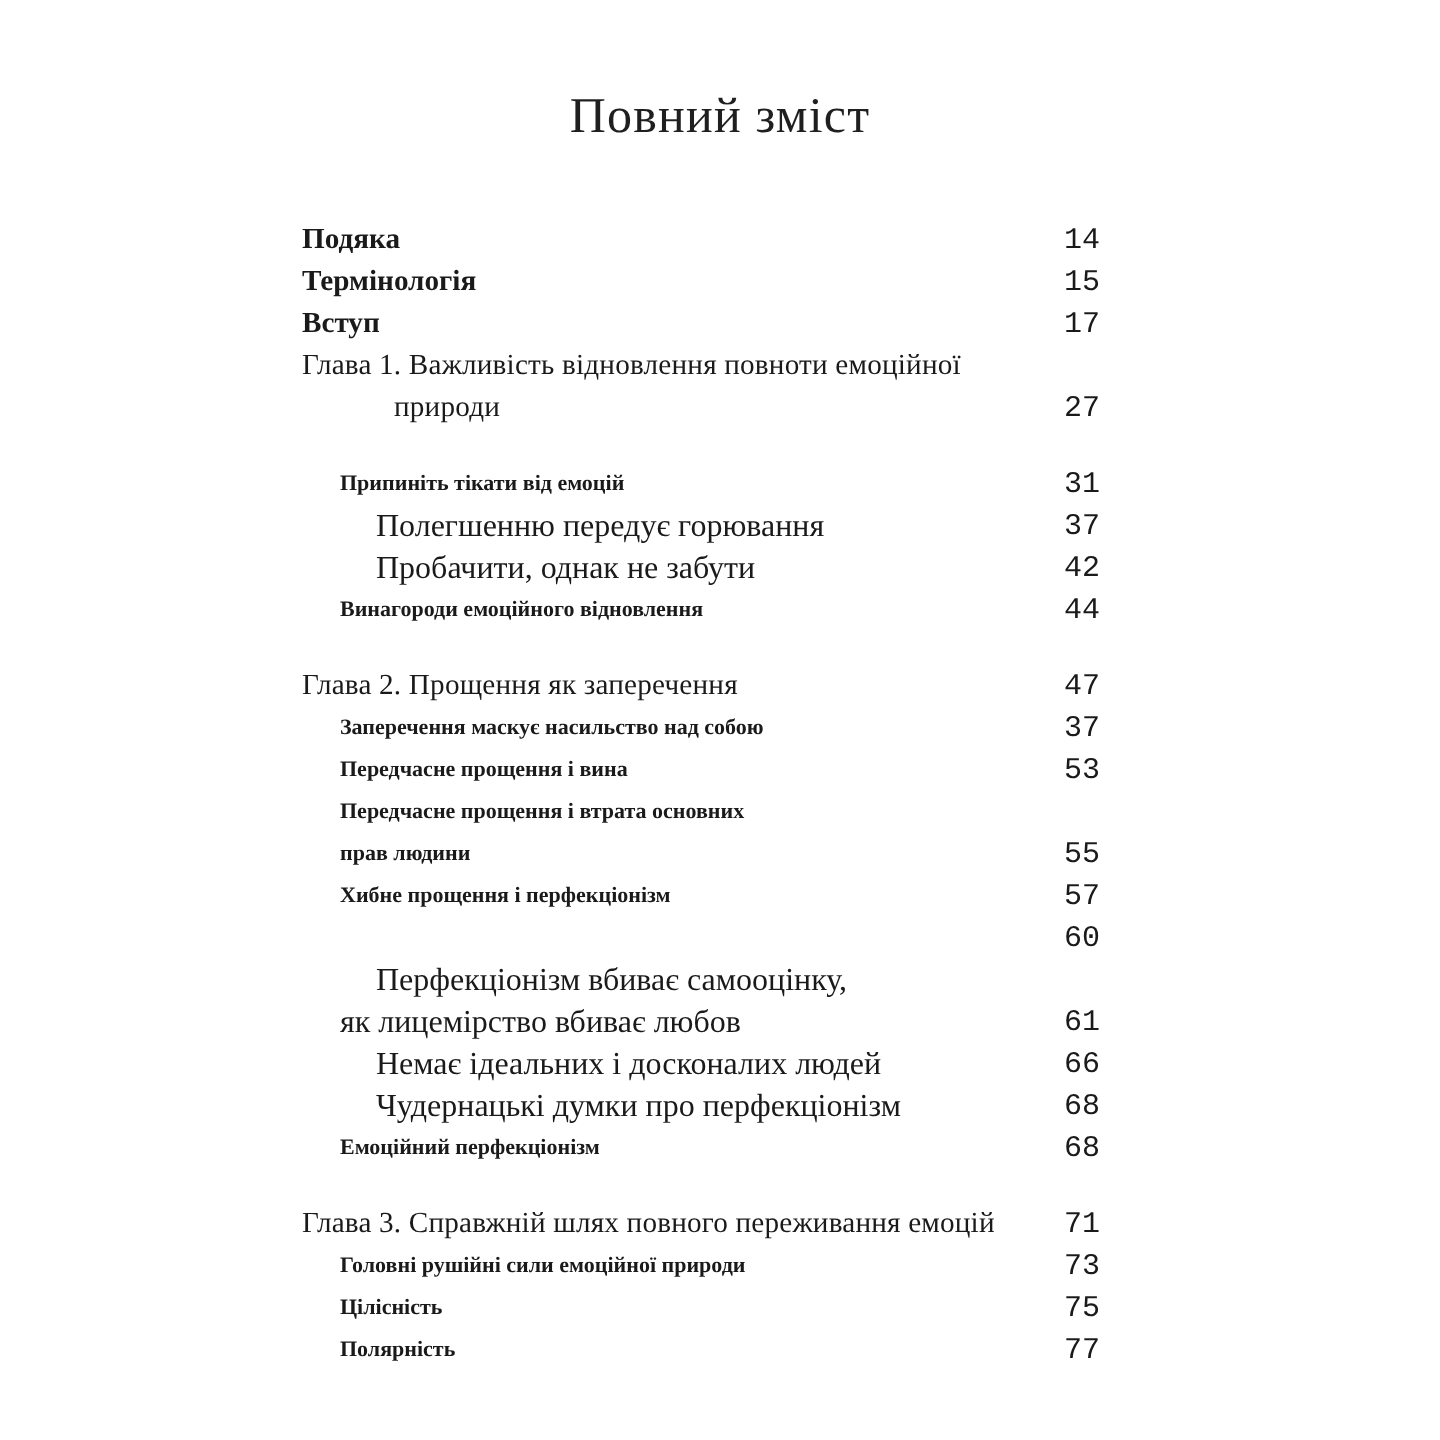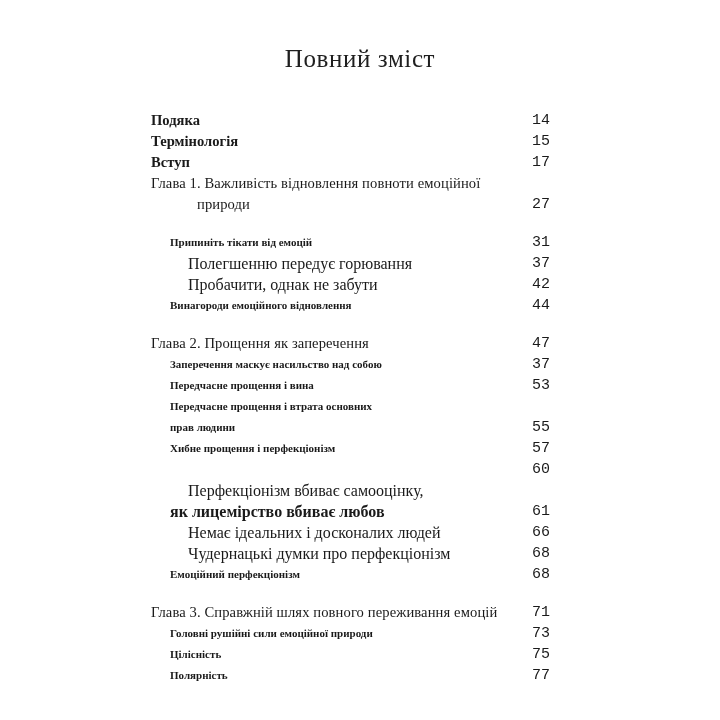--- a/index.html
+++ b/index.html
@@ -103,21 +103,20 @@
     padding-left: 19px;
   }
 
   .lvl-2 > .row-line > .toc-label {
     font-weight: 400;
     font-size: 16px;
     padding-left: 37px;
   }
   .lvl-2 > .row-line.cont > .toc-label {
     padding-left: 19px;
-    font-weight: bold;
   }
 
   
   .gap-before {
     margin-top: 17px;
   }
 </style>
 </head>
 <body>
 

